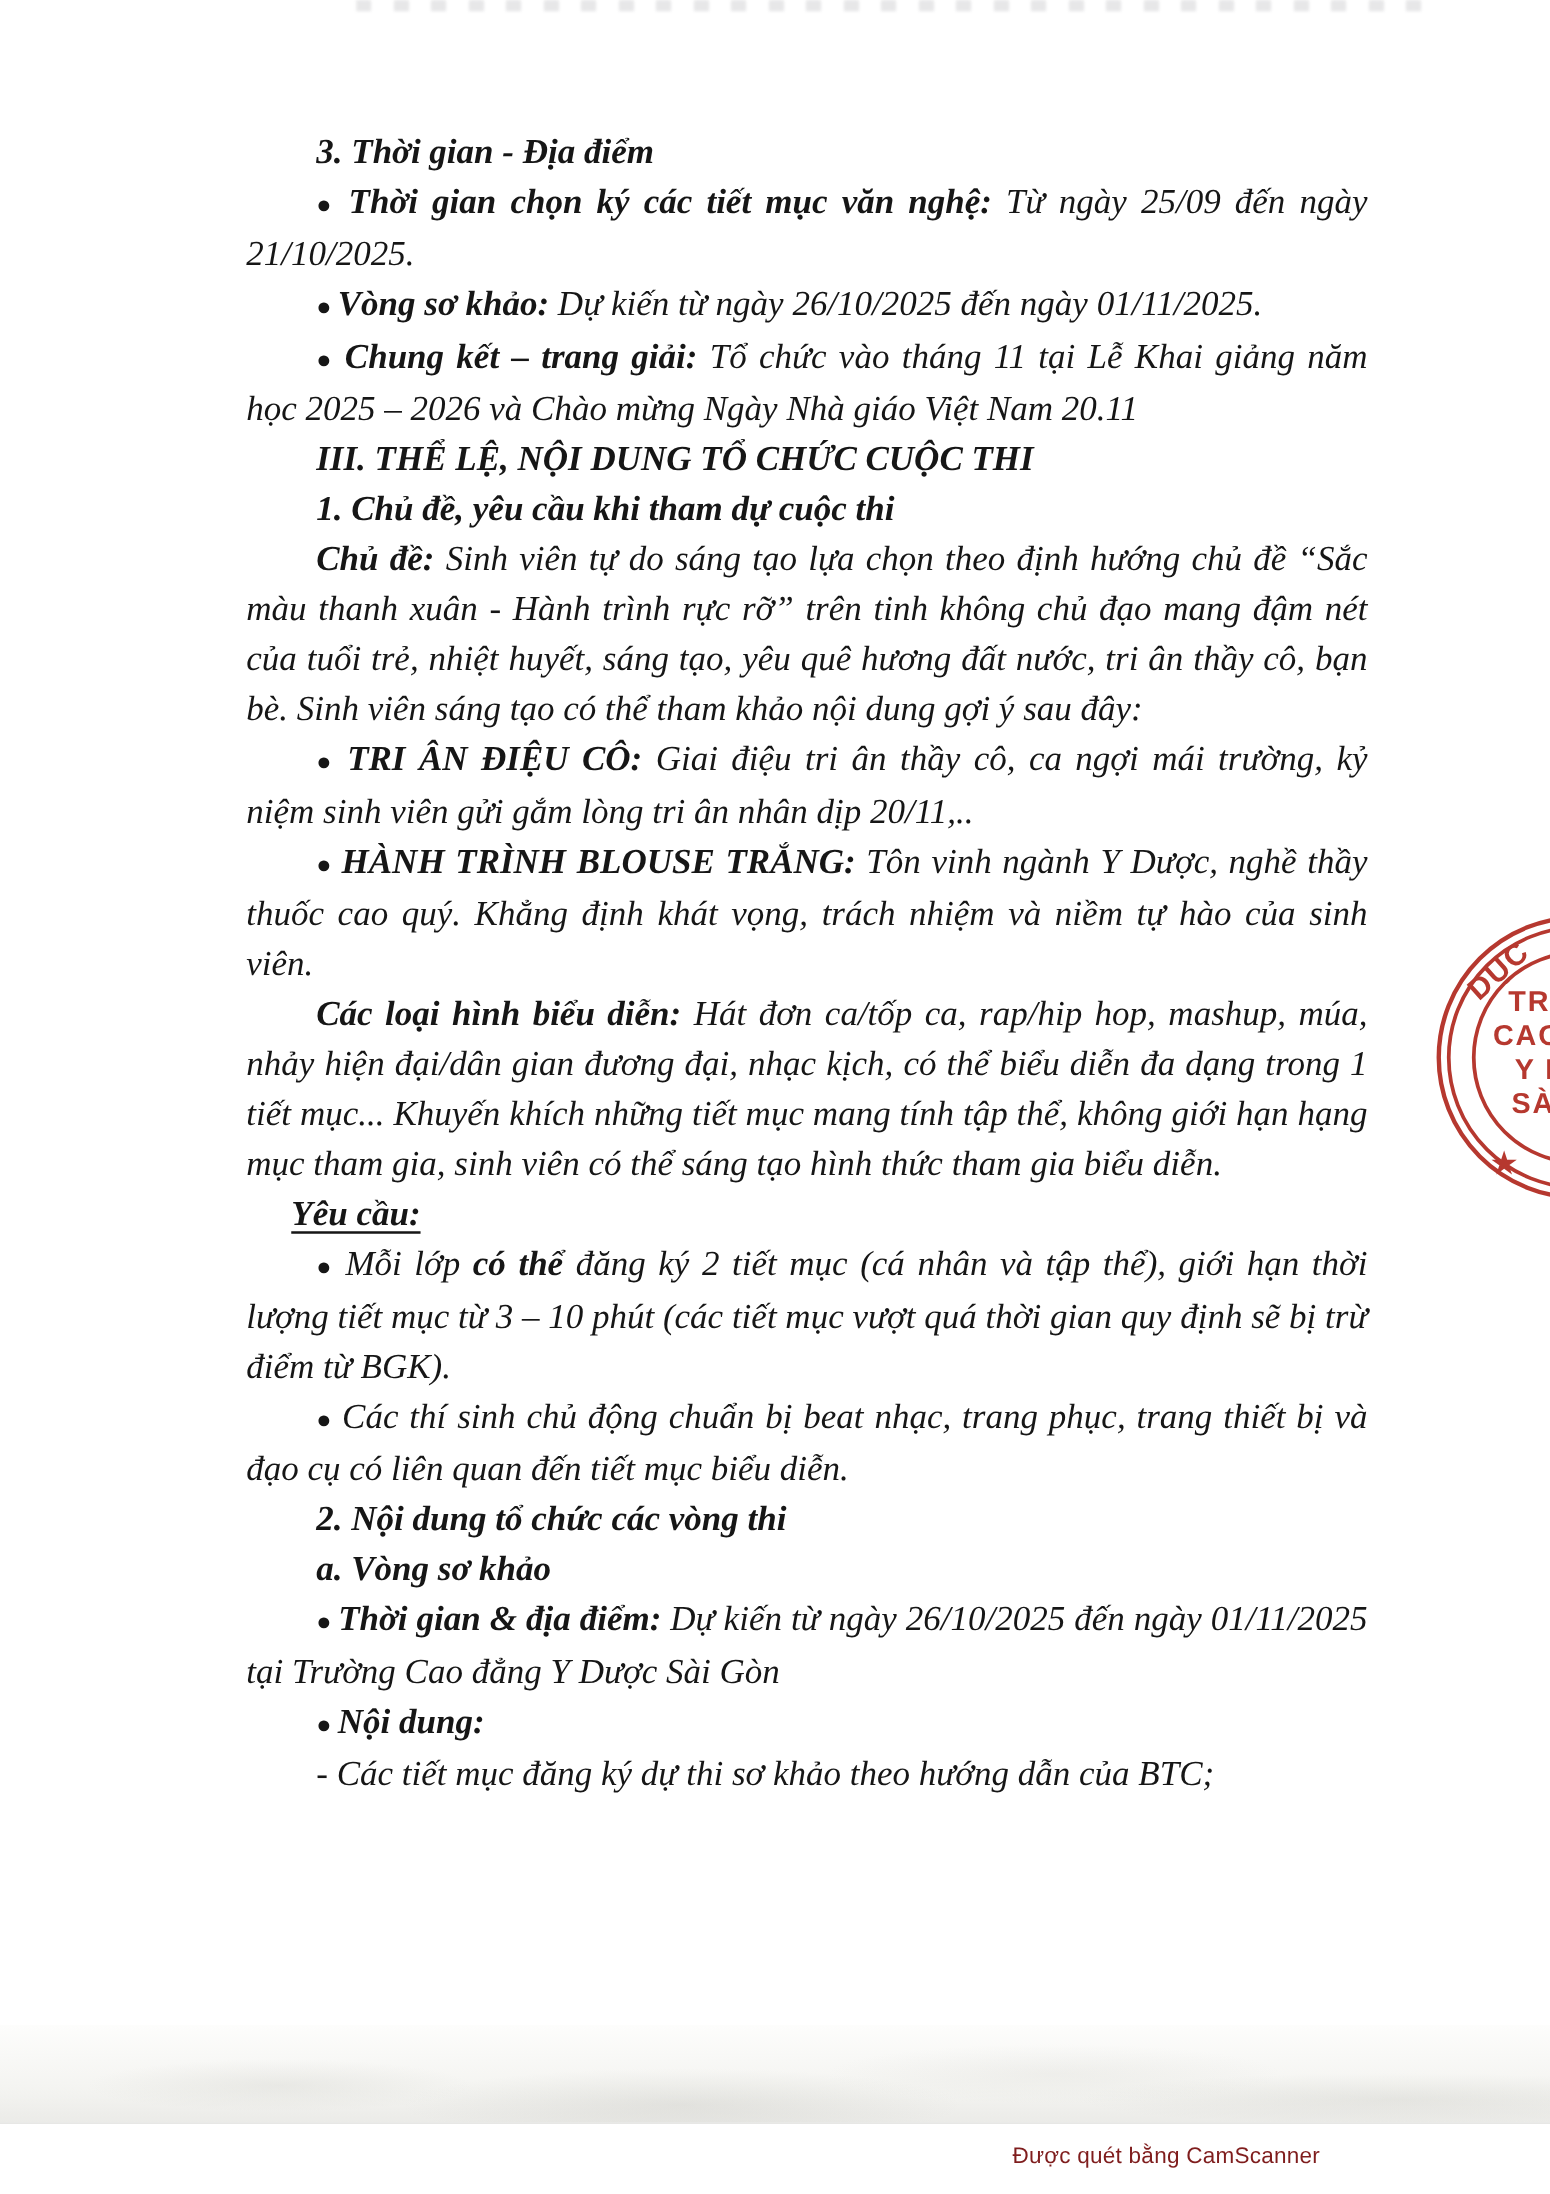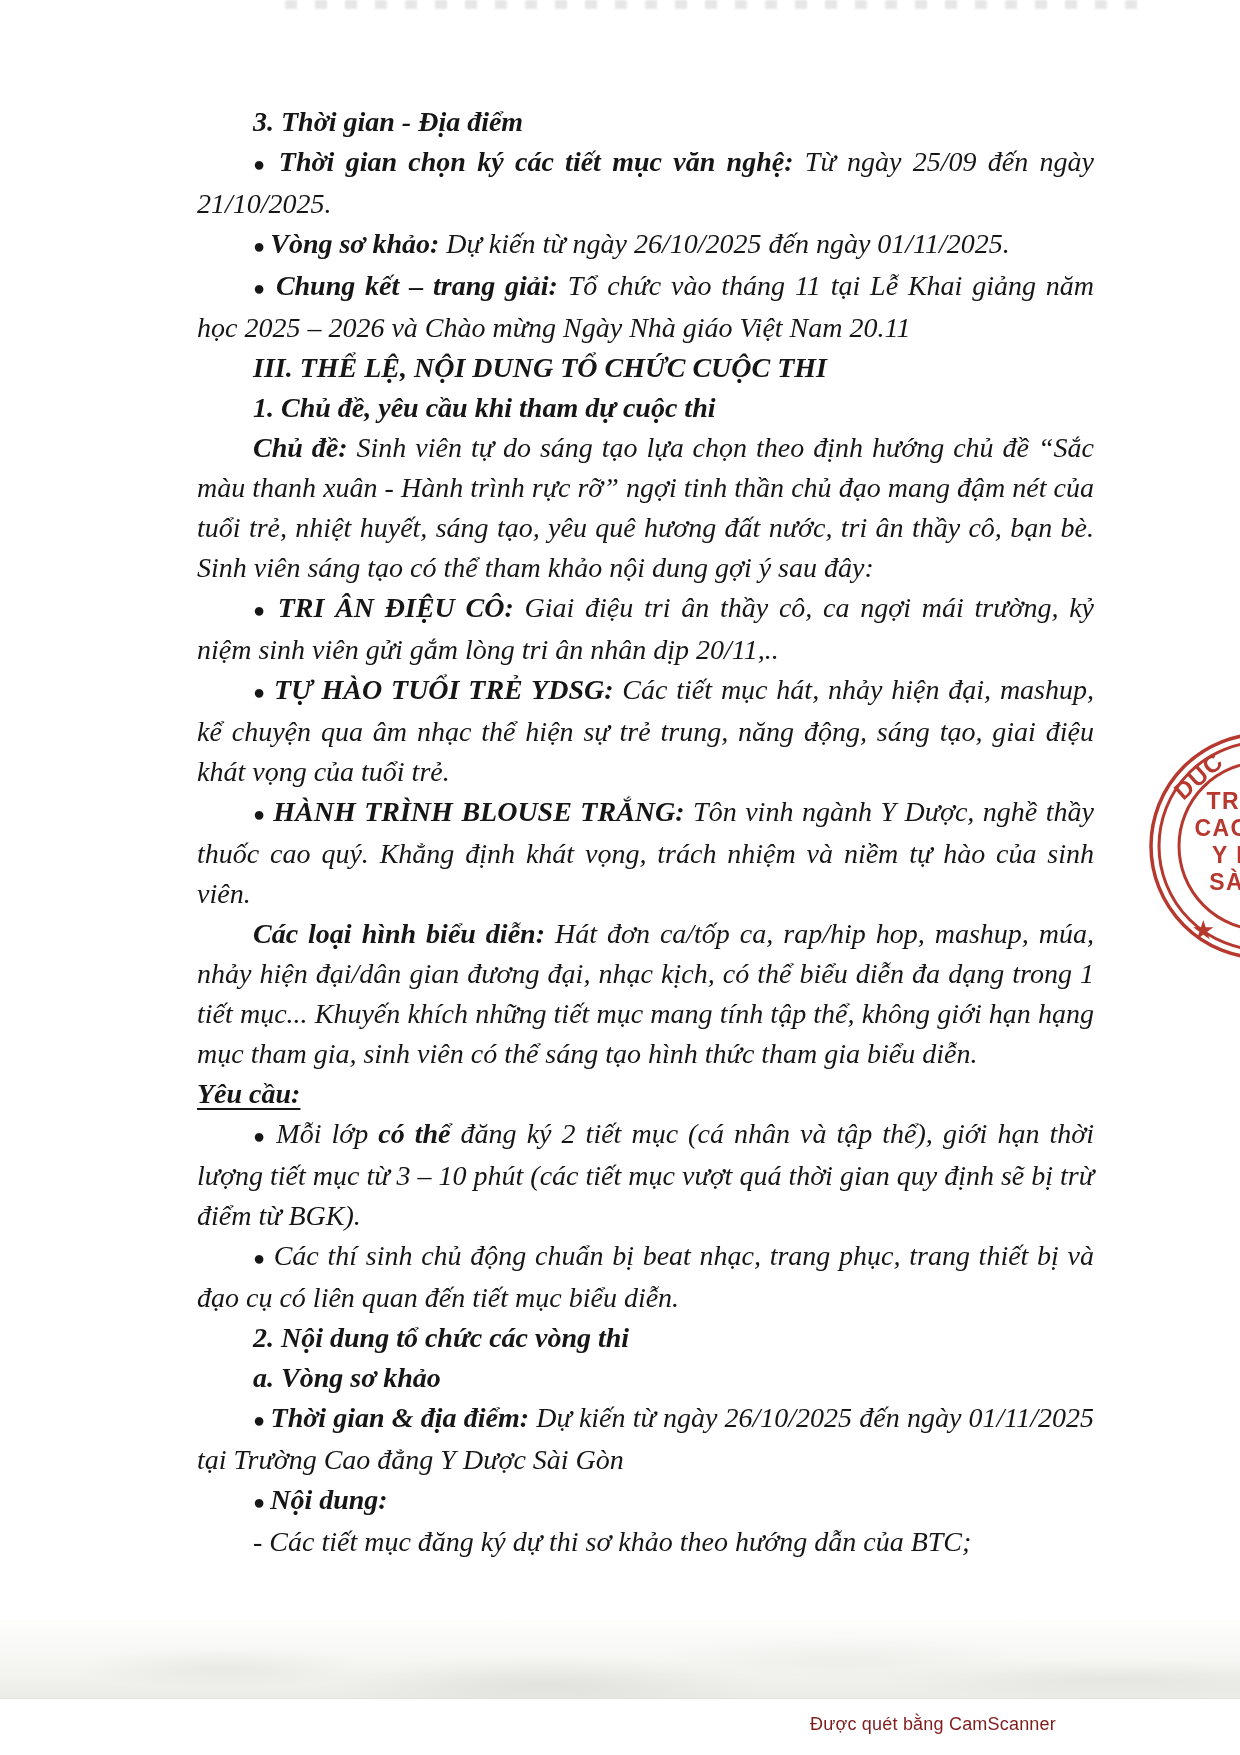--- a/index.html
+++ b/index.html
@@ -14,21 +14,21 @@
     background:repeating-linear-gradient(90deg, rgba(110,110,118,.30) 0 12px, transparent 12px 30px);
     filter:blur(1.2px); opacity:.55;
   }
   .doc-body {
     position:absolute; left:197px; top:102px; width:897px;
     font-size:28px; line-height:40px;
     text-rendering:optimizeLegibility;
   }
   .doc-body p { margin:0; text-align:justify;font-style:italic; }
   .doc-body p.indent { text-indent:56px; }
-  .doc-body p.no-indent { text-indent:0; }
+  .doc-body p.no-indent { text-indent:0;margin-left:36px; }
   .b { font-weight:bold; }
   .u { text-decoration:underline; text-underline-offset:5px; }
   .blt { font-size:0.72em; }
   
   .stamp-clip {
     position:absolute; left:1113px; top:696px; width:127px; height:300px;
     overflow:hidden; pointer-events:none;
   }
   .stamp-clip svg { position:absolute; left:0; top:0; opacity:.92; }
   .ring { fill:none; stroke:#b0281e; }
@@ -57,23 +57,22 @@
 
   <div class="top-artifact"></div>
 
   <div class="doc-body">
       <p class="indent"><span class="b">3. Thời gian - Địa điểm</span></p>
       <p class="indent"><span class="b blt">● </span><span class="b">Thời gian chọn ký các tiết mục văn nghệ: </span><span>Từ ngày 25/09 đến ngày 21/10/2025.</span></p>
       <p class="indent"><span class="b blt">● </span><span class="b">Vòng sơ khảo: </span><span>Dự kiến từ ngày 26/10/2025 đến ngày 01/11/2025.</span></p>
       <p class="indent"><span class="b blt">● </span><span class="b">Chung kết – trang giải: </span><span>Tổ chức vào tháng 11 tại Lễ Khai giảng năm học 2025 – 2026 và Chào mừng Ngày Nhà giáo Việt Nam 20.11</span></p>
       <p class="indent"><span class="b">III. THỂ LỆ, NỘI DUNG TỔ CHỨC CUỘC THI</span></p>
       <p class="indent"><span class="b">1. Chủ đề, yêu cầu khi tham dự cuộc thi</span></p>
-      <p class="indent"><span class="b">Chủ đề: </span><span>Sinh viên tự do sáng tạo lựa chọn theo định hướng chủ đề “Sắc màu thanh xuân - Hành trình rực rỡ” ngợi tinh thần chủ đạo mang đậm nét của tuổi trẻ, nhiệt huyết, sáng tạo, yêu quê hương đất nước, tri ân thầy cô, bạn bè. Sinh viên sáng tạo có thể tham khảo nội dung gợi ý sau đây:</span></p>
+      <p class="indent"><span class="b">Chủ đề: </span><span>Sinh viên tự do sáng tạo lựa chọn theo định hướng chủ đề “Sắc màu thanh xuân - Hành trình rực rỡ” trên tinh không chủ đạo mang đậm nét của tuổi trẻ, nhiệt huyết, sáng tạo, yêu quê hương đất nước, tri ân thầy cô, bạn bè. Sinh viên sáng tạo có thể tham khảo nội dung gợi ý sau đây:</span></p>
       <p class="indent"><span class="b blt">● </span><span class="b">TRI ÂN ĐIỆU CÔ: </span><span>Giai điệu tri ân thầy cô, ca ngợi mái trường, kỷ niệm sinh viên gửi gắm lòng tri ân nhân dịp 20/11,..</span></p>
-      <p class="indent"><span class="b blt">● </span><span class="b">TỰ HÀO TUỔI TRẺ YDSG: </span><span>Các tiết mục hát, nhảy hiện đại, mashup, kể chuyện qua âm nhạc thể hiện sự trẻ trung, năng động, sáng tạo, giai điệu khát vọng của tuổi trẻ.</span></p>
       <p class="indent"><span class="b blt">● </span><span class="b">HÀNH TRÌNH BLOUSE TRẮNG: </span><span>Tôn vinh ngành Y Dược, nghề thầy thuốc cao quý. Khẳng định khát vọng, trách nhiệm và niềm tự hào của sinh viên.</span></p>
       <p class="indent"><span class="b">Các loại hình biểu diễn: </span><span>Hát đơn ca/tốp ca, rap/hip hop, mashup, múa, nhảy hiện đại/dân gian đương đại, nhạc kịch, có thể biểu diễn đa dạng trong 1 tiết mục... Khuyến khích những tiết mục mang tính tập thể, không giới hạn hạng mục tham gia, sinh viên có thể sáng tạo hình thức tham gia biểu diễn.</span></p>
       <p class="no-indent"><span class="b u">Yêu cầu:</span></p>
       <p class="indent"><span class="b blt">● </span><span>Mỗi lớp </span><span class="b">có thể</span><span> đăng ký 2 tiết mục (cá nhân và tập thể), giới hạn thời lượng tiết mục từ 3 – 10 phút (các tiết mục vượt quá thời gian quy định sẽ bị trừ điểm từ BGK).</span></p>
       <p class="indent"><span class="b blt">● </span><span>Các thí sinh chủ động chuẩn bị beat nhạc, trang phục, trang thiết bị và đạo cụ có liên quan đến tiết mục biểu diễn.</span></p>
       <p class="indent"><span class="b">2. Nội dung tổ chức các vòng thi</span></p>
       <p class="indent"><span class="b">a. Vòng sơ khảo</span></p>
       <p class="indent"><span class="b blt">● </span><span class="b">Thời gian &amp; địa điểm: </span><span>Dự kiến từ ngày 26/10/2025 đến ngày 01/11/2025 tại Trường Cao đẳng Y Dược Sài Gòn</span></p>
       <p class="indent"><span class="b blt">● </span><span class="b">Nội dung:</span></p>
       <p class="indent"><span>- Các tiết mục đăng ký dự thi sơ khảo theo hướng dẫn của BTC;</span></p>

